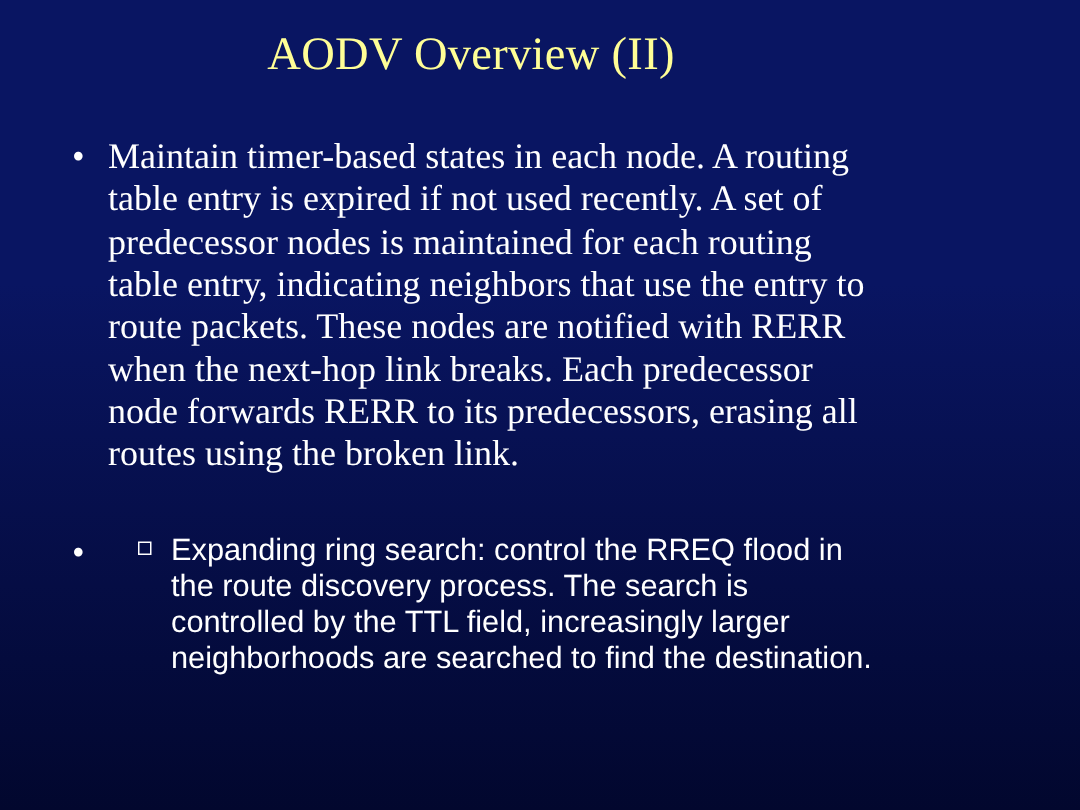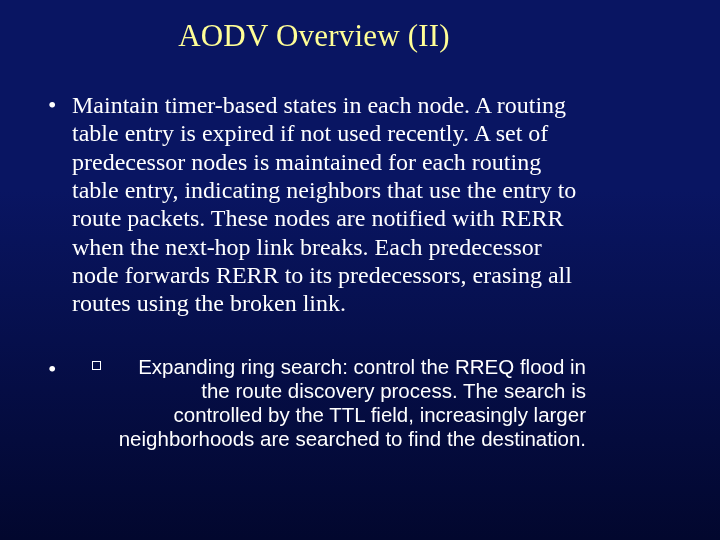--- a/index.html
+++ b/index.html
@@ -44,21 +44,20 @@
     content: "•";
     position: absolute;
     left: -24px;
     top: 0;
     font-size: 24px;
   }
   ul.level2 {
     list-style: none;
     margin: 8px 0 0 0;
     padding: 0 0 0 42px;
-    text-align: right;
   }
   ul.level2 > li {
     position: relative;
     font-size: 20.5px;
     line-height: 1.18;
     font-family: Arial, Helvetica, sans-serif;
   }
   ul.level2 > li::before {
     content: "";
     position: absolute;

